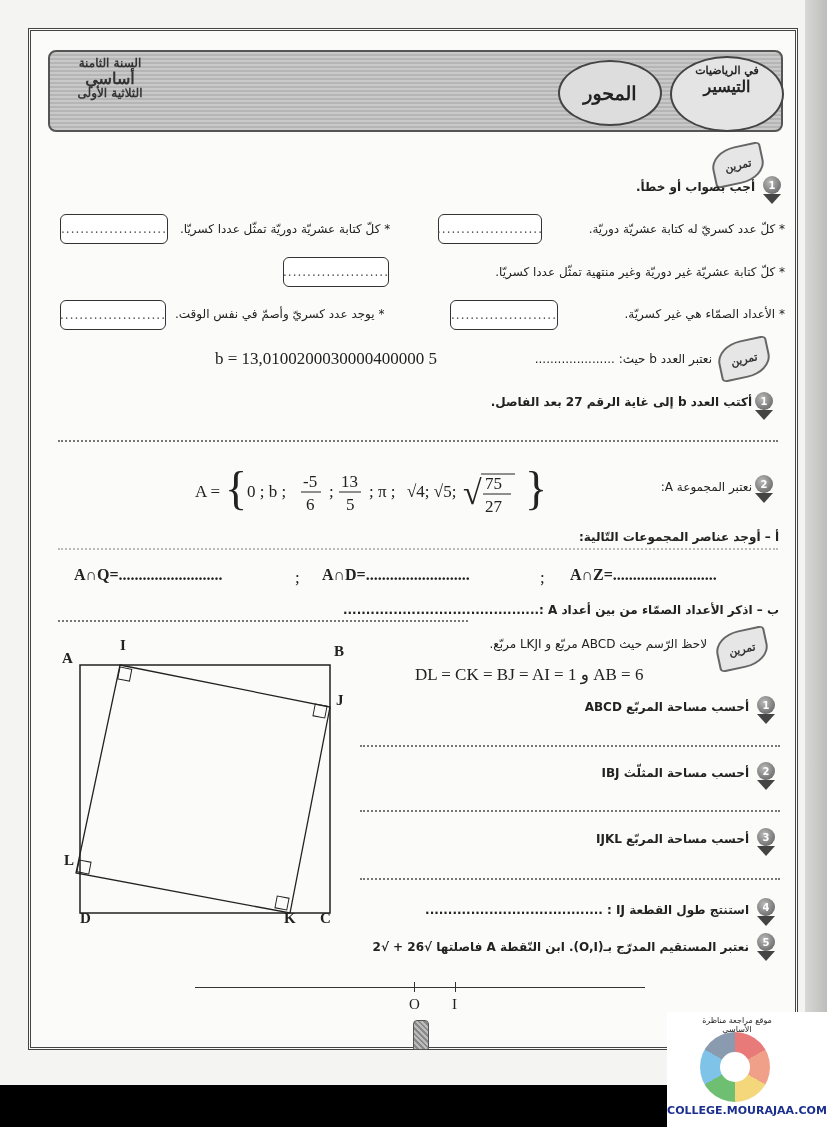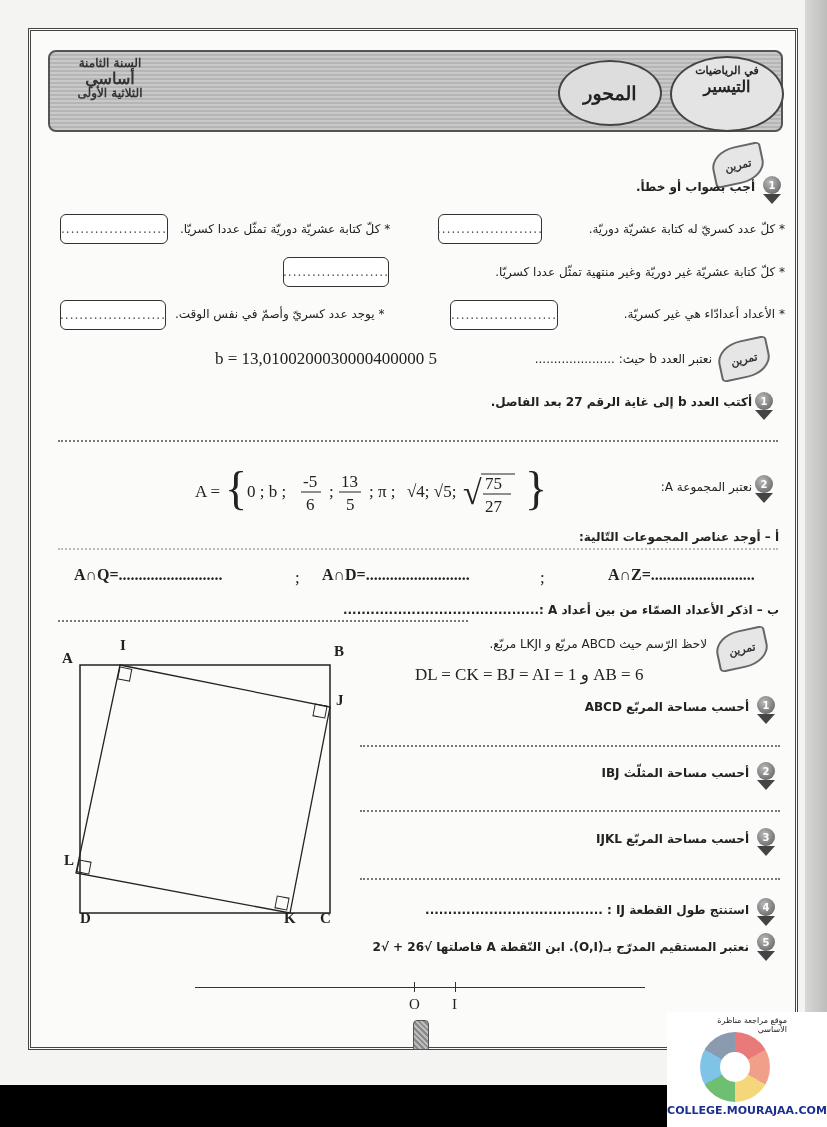--- a/index.html
+++ b/index.html
@@ -24,21 +24,21 @@
   .bold { font-weight:bold; }
   .answer-box { position:absolute; height:30px; border:1.5px solid #333; border-radius:6px; background:#fff; box-sizing:border-box; font-size:12px; display:flex; align-items:center; justify-content:center; color:#555; letter-spacing:1px; }
   .dots { position:absolute; border-bottom:2px dotted #777; height:0; }
   .math { position:absolute; font-family:"Liberation Serif", serif; font-size:17px; white-space:nowrap; }
   .figure { position:absolute; left:58px; top:645px; width:300px; height:285px; }
   .ltr-label { position:absolute; font-family:"Liberation Serif", serif; font-weight:bold; font-size:15px; }
   .watermark-bar { position:absolute; left:0; top:1085px; width:827px; height:42px; background:#000; }
   .site-logo { position:absolute; left:667px; top:1012px; width:160px; height:115px; background:#fff; }
   .site-logo .ring { position:absolute; left:33px; top:20px; width:70px; height:70px; border-radius:50%; background:conic-gradient(#e87a7a 0 60deg,#f0a089 60deg 120deg,#f3d77a 120deg 180deg,#6fbf73 180deg 240deg,#7fc4e8 240deg 300deg,#8a9bb0 300deg 360deg); }
   .site-logo .ring::after { content:""; position:absolute; left:20px; top:20px; width:30px; height:30px; border-radius:50%; background:#fff; }
-  .site-logo .arc-text { position:absolute; left:20px; top:4px; width:100px; font-size:8px; direction:rtl; font-family:"DejaVu Sans",sans-serif; }
+  .site-logo .arc-text { position:absolute; left:20px; top:4px; width:100px; font-size:8px; text-align:center; direction:rtl; font-family:"DejaVu Sans",sans-serif; }
   .site-logo .url { position:absolute; left:0; top:92px; width:160px; text-align:center; font-family:"DejaVu Sans",sans-serif; font-weight:bold; font-size:11px; color:#1b2f8f; }
   .numline { position:absolute; left:195px; top:987px; width:450px; border-top:1.5px solid #333; }
   .tick { position:absolute; width:0; height:10px; border-left:1.5px solid #333; top:982px; }
   .bottle-icon { position:absolute; left:413px; top:1020px; width:14px; height:28px; border:1.5px solid #555; border-radius:4px 4px 2px 2px; background:repeating-linear-gradient(45deg,#bbb 0 2px,#888 2px 4px); }
 </style>
 </head>
 <body>
 
 <div class="right-shadow"></div>
 
@@ -68,21 +68,21 @@
 
 <div class="rtl" style="right:42px;top:222px;">* كلّ عدد كسريّ له كتابة عشريّة دوريّة.</div>
 <div class="answer-box" style="left:438px;top:214px;width:104px;">......................</div>
 
 <div class="rtl" style="left:180px;top:222px;">* كلّ كتابة عشريّة دوريّة تمثّل عددا كسريّا.</div>
 <div class="answer-box" style="left:60px;top:214px;width:108px;">......................</div>
 
 <div class="rtl" style="right:42px;top:265px;">* كلّ كتابة عشريّة غير دوريّة وغير منتهية تمثّل عددا كسريّا.</div>
 <div class="answer-box" style="left:283px;top:257px;width:106px;">......................</div>
 
-<div class="rtl" style="right:42px;top:307px;">* الأعداد أعدادّاء هي غير كسريّة.</div>
+<div class="rtl" style="right:42px;top:307px;">* الأعداد الصمّاء هي غير كسريّة.</div>
 <div class="answer-box" style="left:450px;top:300px;width:108px;">......................</div>
 <div class="rtl" style="left:175px;top:307px;">* يوجد عدد كسريّ وأصمّ في نفس الوقت.</div>
 <div class="answer-box" style="left:60px;top:300px;width:106px;">......................</div>
 
 <div class="ex-badge" style="left:718px;top:340px;">
     <span>تمرين</span>
   </div>
 <div class="rtl" style="right:115px;top:352px;">نعتبر العدد b حيث: .....................</div>
 <div class="math" style="left:215px;top:349px;">b = 13,0100200030000400000 5</div>
 
@@ -120,21 +120,21 @@
     <text x="330" y="42" font-size="46" font-weight="300">}</text>
   </g>
 </svg>
 
 <div class="rtl bold" style="right:48px;top:530px;">أ – أوجد عناصر المجموعات التّالية:</div>
 <div class="dots" style="left:58px;top:548px;width:720px;border-bottom-color:#bbb;"></div>
 <div class="math bold" style="left:74px;top:566px;font-size:16px;">A∩Q=..........................</div>
 <div class="math" style="left:295px;top:568px;">;</div>
 <div class="math bold" style="left:322px;top:566px;font-size:16px;">A∩D=..........................</div>
 <div class="math" style="left:540px;top:568px;">;</div>
-<div class="math bold" style="left:570px;top:566px;font-size:16px;margin-left:38px;">A∩Z=..........................</div>
+<div class="math bold" style="left:570px;top:566px;font-size:16px;">A∩Z=..........................</div>
 <div class="rtl bold" style="right:48px;top:603px;margin-left:8px;">ب – اذكر الأعداد الصمّاء من بين أعداد A :...........................................</div>
 <div class="dots" style="left:58px;top:620px;width:410px;"></div>
 
 <div class="ex-badge" style="left:716px;top:630px;">
     <span>تمرين</span>
   </div>
 <div class="rtl" style="right:120px;top:637px;">لاحظ الرّسم حيث ABCD مربّع و LKJI مربّع.</div>
 <div class="math" style="left:415px;top:664px;">DL = CK = BJ = AI = 1   و   AB = 6</div>
 
 <div class="q-icon" style="left:757px;top:696px;">

